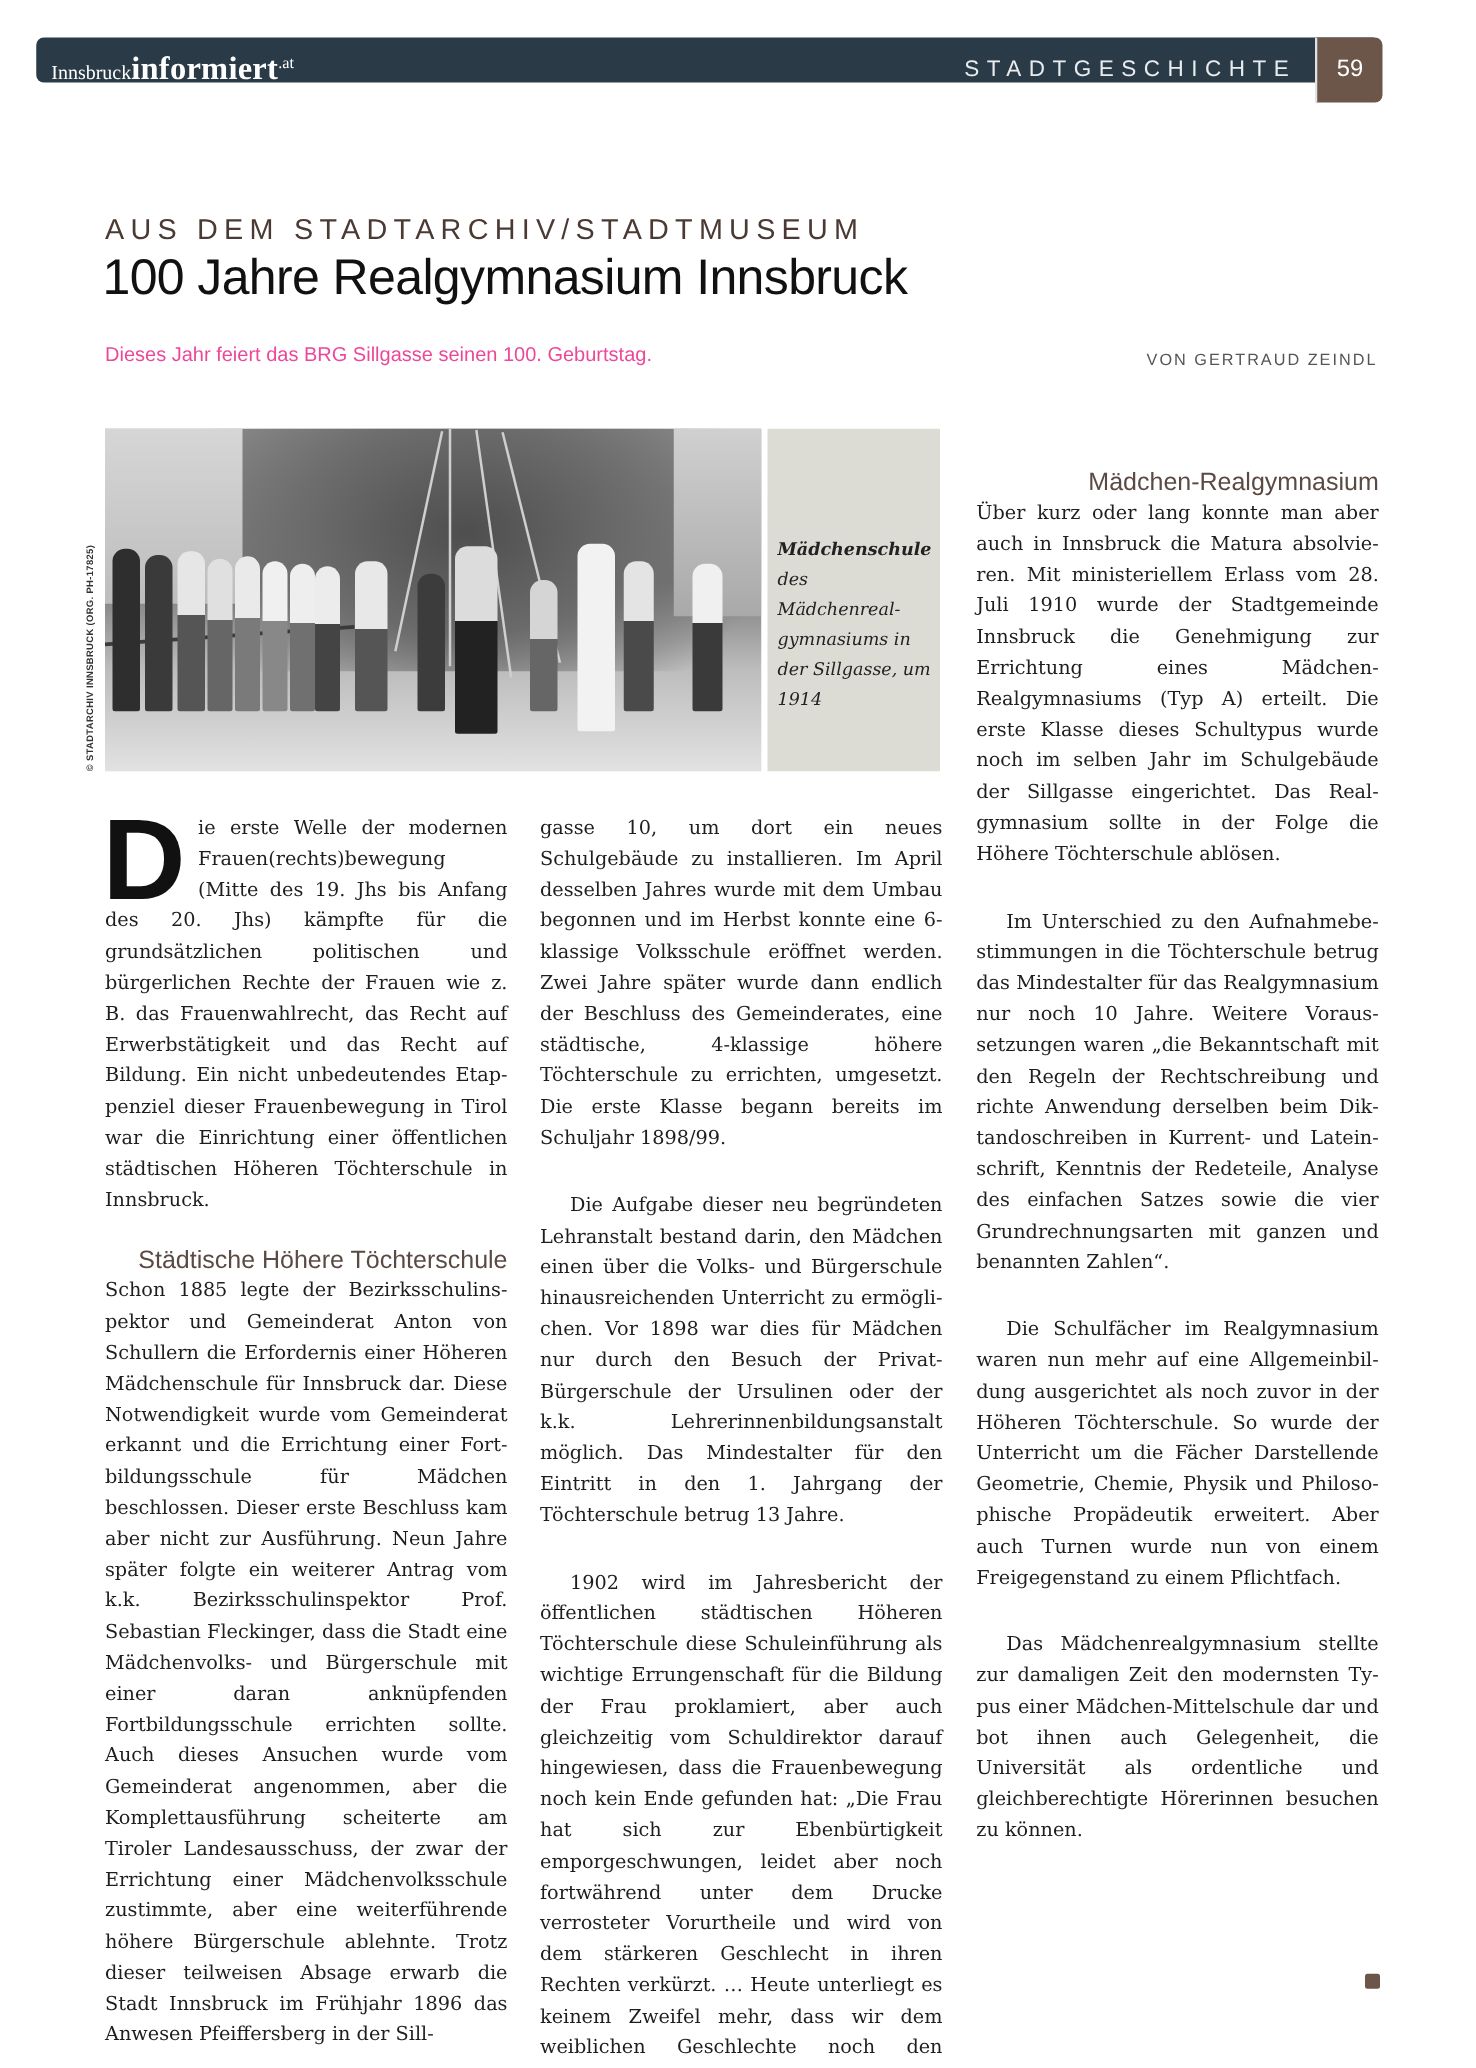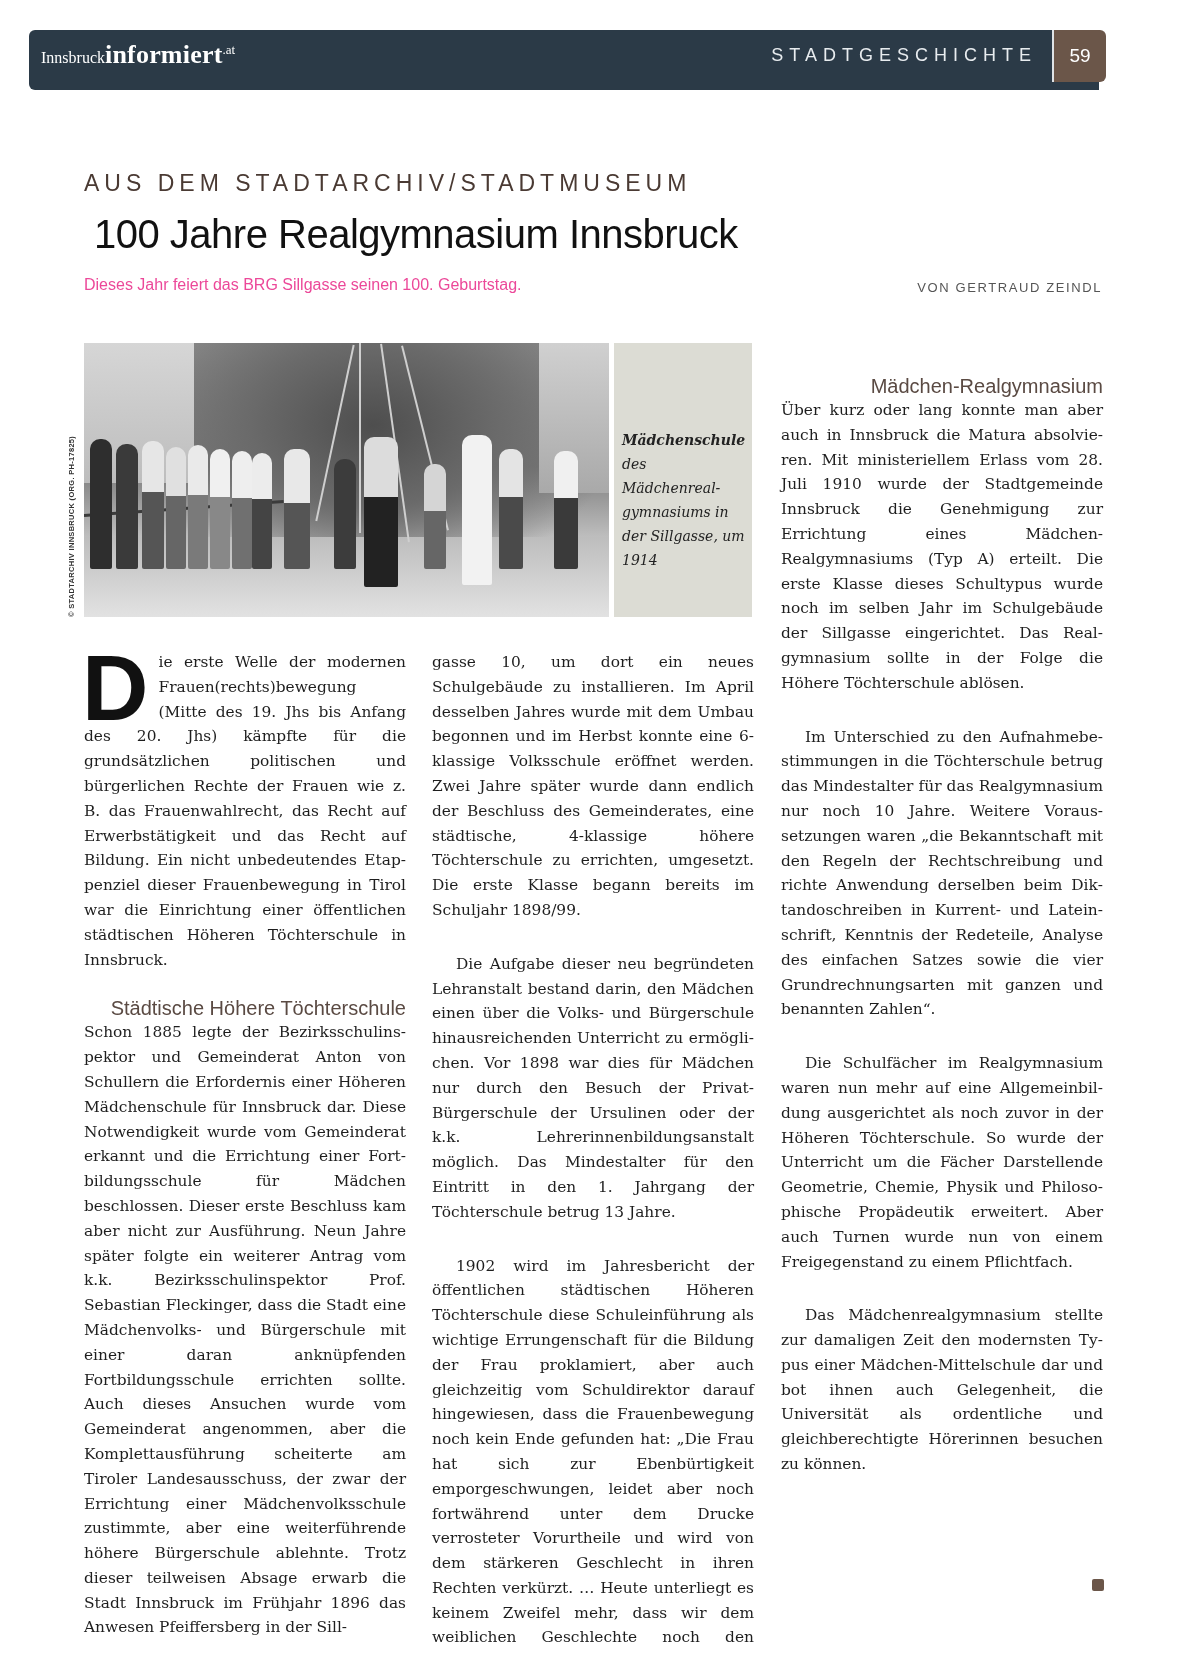--- a/index.html
+++ b/index.html
@@ -1,19 +1,19 @@
 <!DOCTYPE html>
 <html><head>
 <meta charset="utf-8">
 <style>
   html, body { margin:0; padding:0; background:#ffffff; }
   body { width:1181px; height:1654px; position:relative; overflow:hidden; font-family:"DejaVu Serif", serif; color:#1a1a1a; }
 
   .header-bar { position:absolute; left:29px; top:30px; width:1077px; height:52px; }
-  .header-main { position:absolute; left:0; top:0; width:1070px; height:60px; background:#2b3a47; border-radius:6px 0 0 6px; }
+  .header-main { position:absolute; left:0; top:0; width:1070px; height:36px; background:#2b3a47; border-radius:6px 0 0 6px; }
   .logo { position:absolute; left:12px; top:10px; color:#fff; font-family:"Liberation Serif", serif; white-space:nowrap; }
   .logo .small { font-size:16px; }
   .logo .big { font-size:26px; font-weight:bold; letter-spacing:0.2px; }
   .logo .sup { font-size:13px; vertical-align:top; position:relative; top:2px; }
   .section-label { position:absolute; right:62px; top:15px; color:#e8ecef; font-family:"Liberation Sans", sans-serif; font-size:18px; letter-spacing:6px; }
   .page-number-box { position:absolute; right:0; top:0; width:52px; height:52px; background:#6b5649; border-radius:0 6px 6px 0; border-left:2px solid #dfe3e6; color:#fff; font-family:"Liberation Sans", sans-serif; font-size:19px; display:flex; align-items:center; justify-content:center; }
 
   .kicker { position:absolute; left:84px; top:170px; font-family:"Liberation Sans", sans-serif; font-size:23px; letter-spacing:5px; color:#4a3a33; }
   .title { position:absolute; left:82px; top:200px; font-family:"Liberation Sans", sans-serif; font-size:40px; color:#111; letter-spacing:-0.5px; }
   .subtitle { position:absolute; left:84px; top:276px; font-family:"Liberation Sans", sans-serif; font-size:16px; color:#ec4899; }
@@ -57,21 +57,21 @@
   <div class="header-main">
     <div class="logo">
       <span class="small">Innsbruck</span><span class="big">informiert</span><span class="sup">.at</span>
     </div>
     <div class="section-label">STADTGESCHICHTE</div>
   </div>
   <div class="page-number-box">59</div>
 </div>
 
 <div class="kicker">AUS DEM STADTARCHIV/STADTMUSEUM</div>
-<h1 class="title" style="margin:12px;font-weight:normal;">100 Jahre Realgymnasium Innsbruck</h1>
+<h1 class="title" style="margin:0;font-weight:normal;">100 Jahre Realgymnasium Innsbruck</h1>
 <div class="subtitle">Dieses Jahr feiert das BRG Sillgasse seinen 100. Geburtstag.</div>
 <div class="byline">VON GERTRAUD ZEINDL</div>
 
 <div class="photo" title="Historic photograph of girls in a gymnasium with rope ladders">
   <div class="wall-left"></div>
   <div class="wall-right"></div>
   <div class="floor"></div>
   <div class="rope" style="left:250px;height:180px;transform:rotate(12deg);"></div>
   <div class="rope" style="left:275px;height:190px;"></div>
   <div class="rope" style="left:310px;height:200px;transform:rotate(-8deg);"></div>

